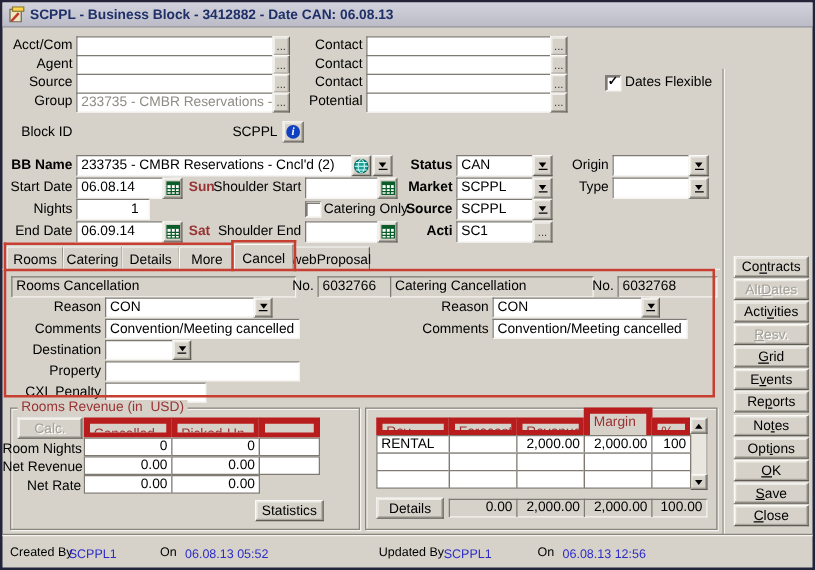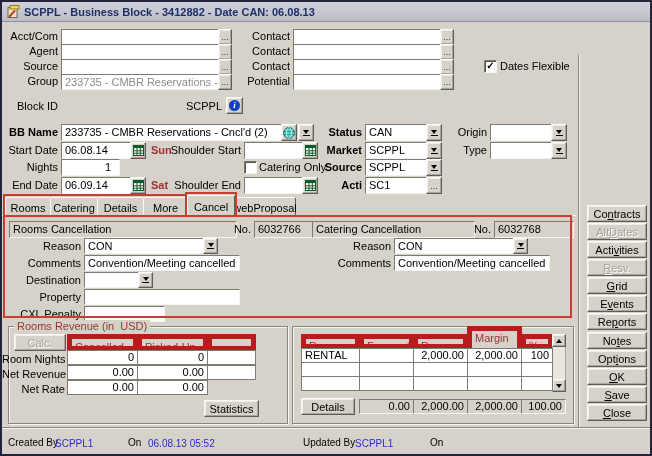--- a/index.html
+++ b/index.html
@@ -425,14 +425,15 @@
 
   <div class="sep-h" style="left:2px;top:427px;width:648px;background:#8a867e"></div>
   <div class="sep-h" style="left:2px;top:428px;width:648px;background:#f6f4f0"></div>
   <div class="lbl lbl-left" style="left:8px;top:436px;width:48px;font-size:10px">Created By</div>
   <div class="lbl lbl-left blue" style="left:55px;top:437px;width:60px;font-size:10px">SCPPL1</div>
   <div class="lbl lbl-left" style="left:128px;top:436px;width:18px;font-size:10px">On</div>
   <div class="lbl lbl-left blue" style="left:148px;top:437px;width:90px;font-size:10px">06.08.13 05:52</div>
   <div class="lbl lbl-left" style="left:303px;top:436px;width:55px;font-size:10px">Updated By</div>
   <div class="lbl lbl-left blue" style="left:355px;top:437px;width:60px;font-size:10px">SCPPL1</div>
   <div class="lbl lbl-left" style="left:430px;top:436px;width:18px;font-size:10px">On</div>
+  <div class="lbl lbl-left blue" style="left:450px;top:437px;width:90px;font-size:10px">06.08.13 12:56</div>
 
 </div>
 
 </body></html>

